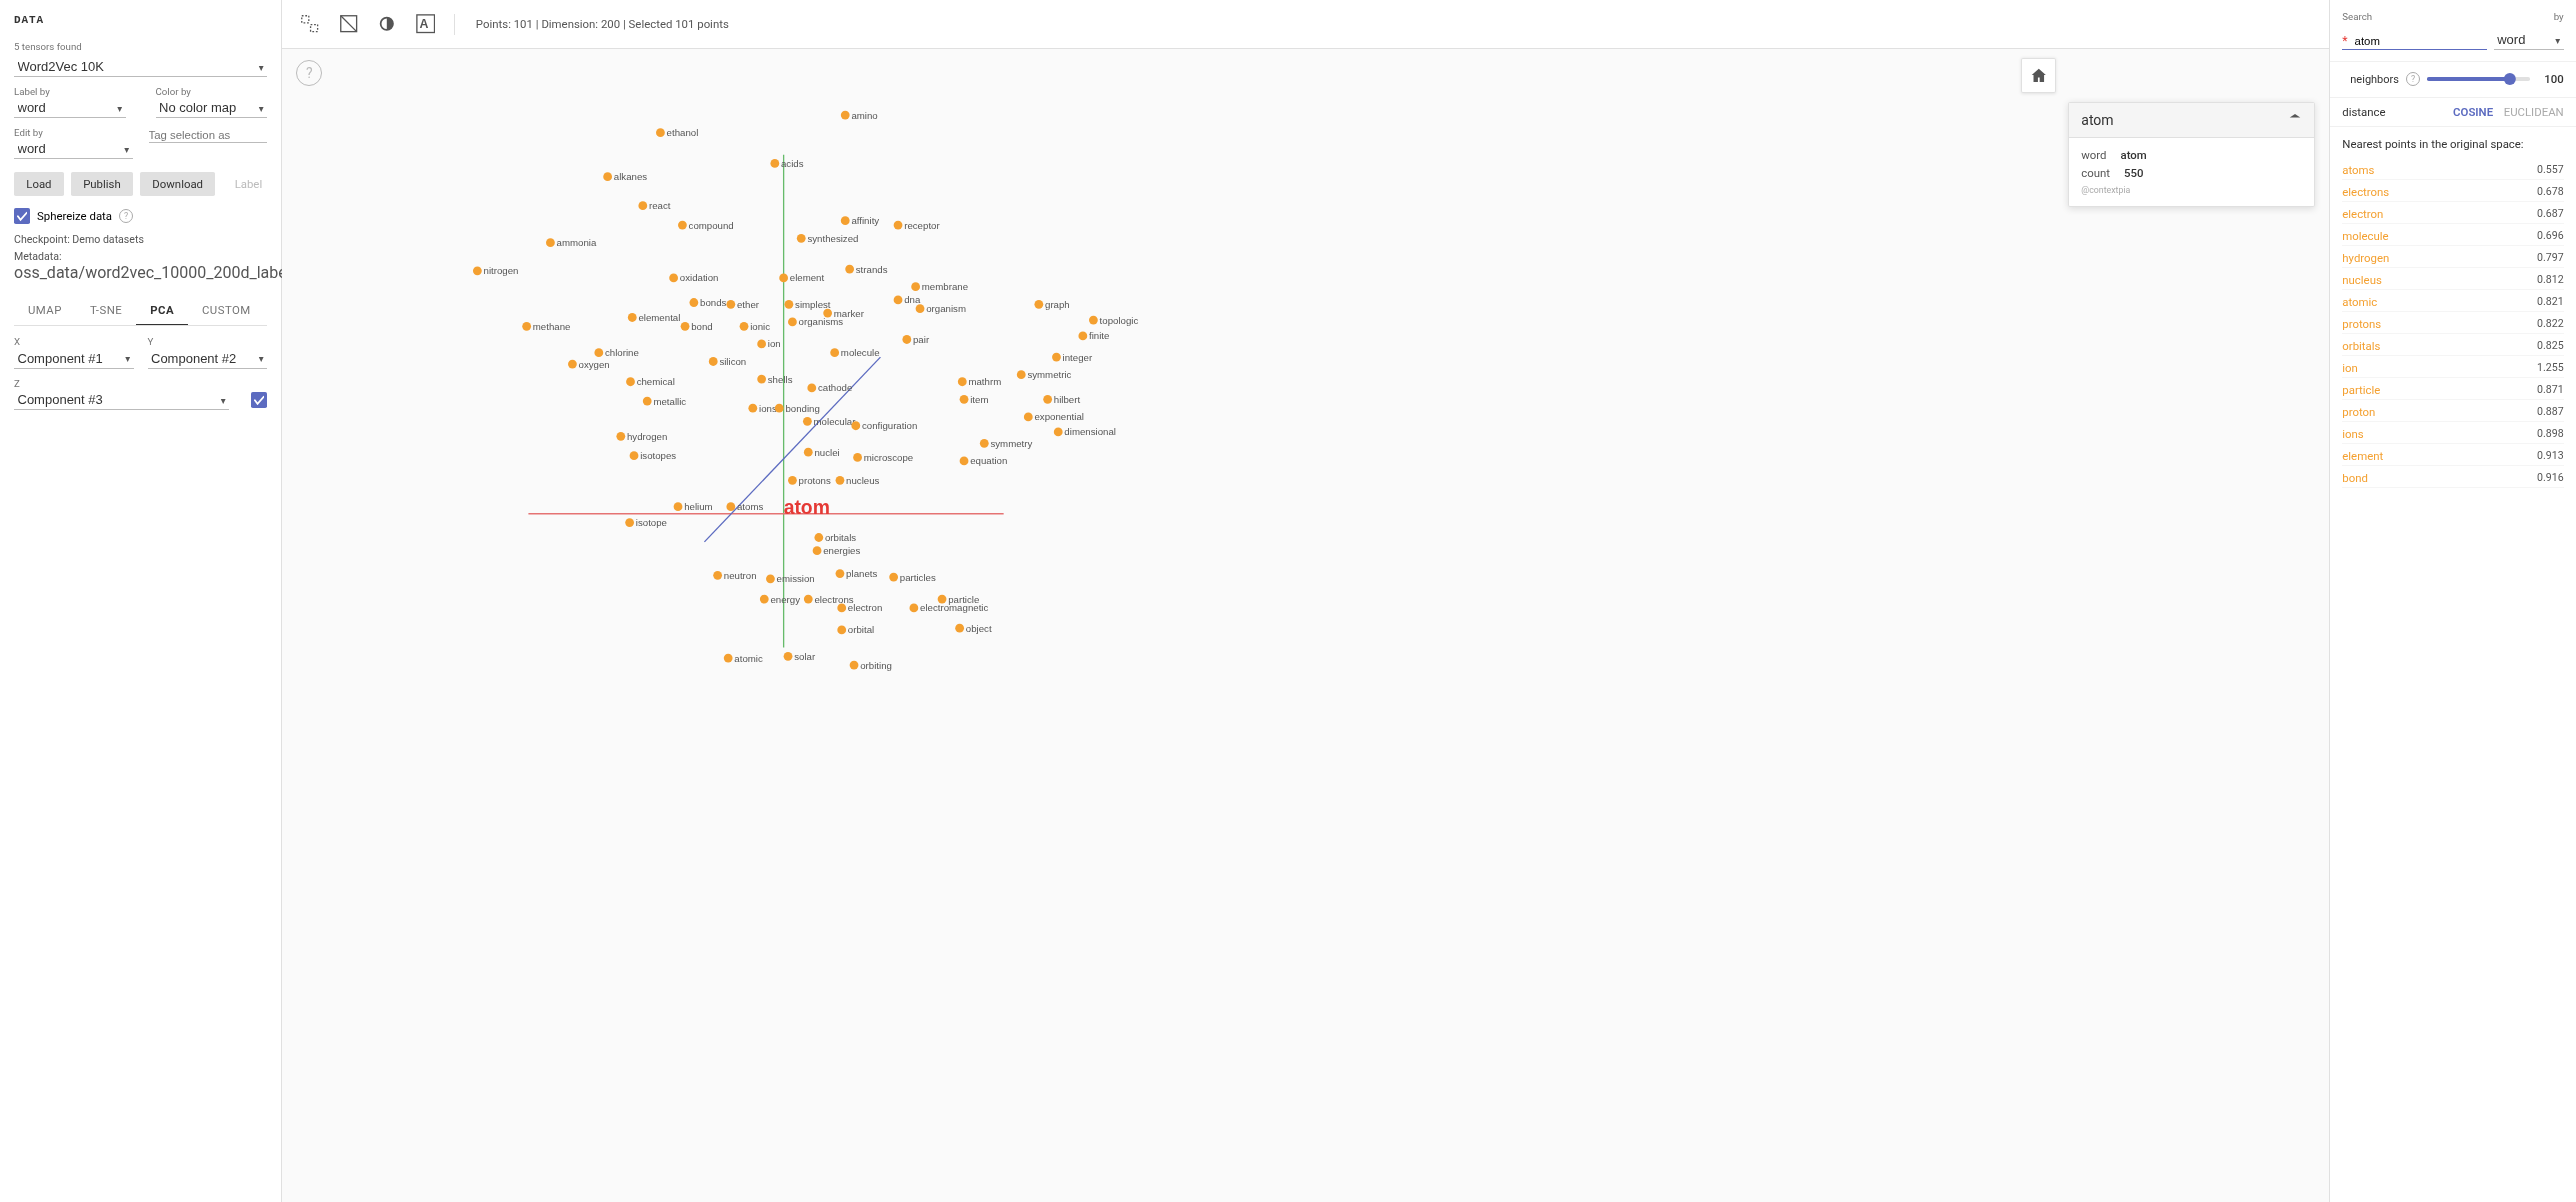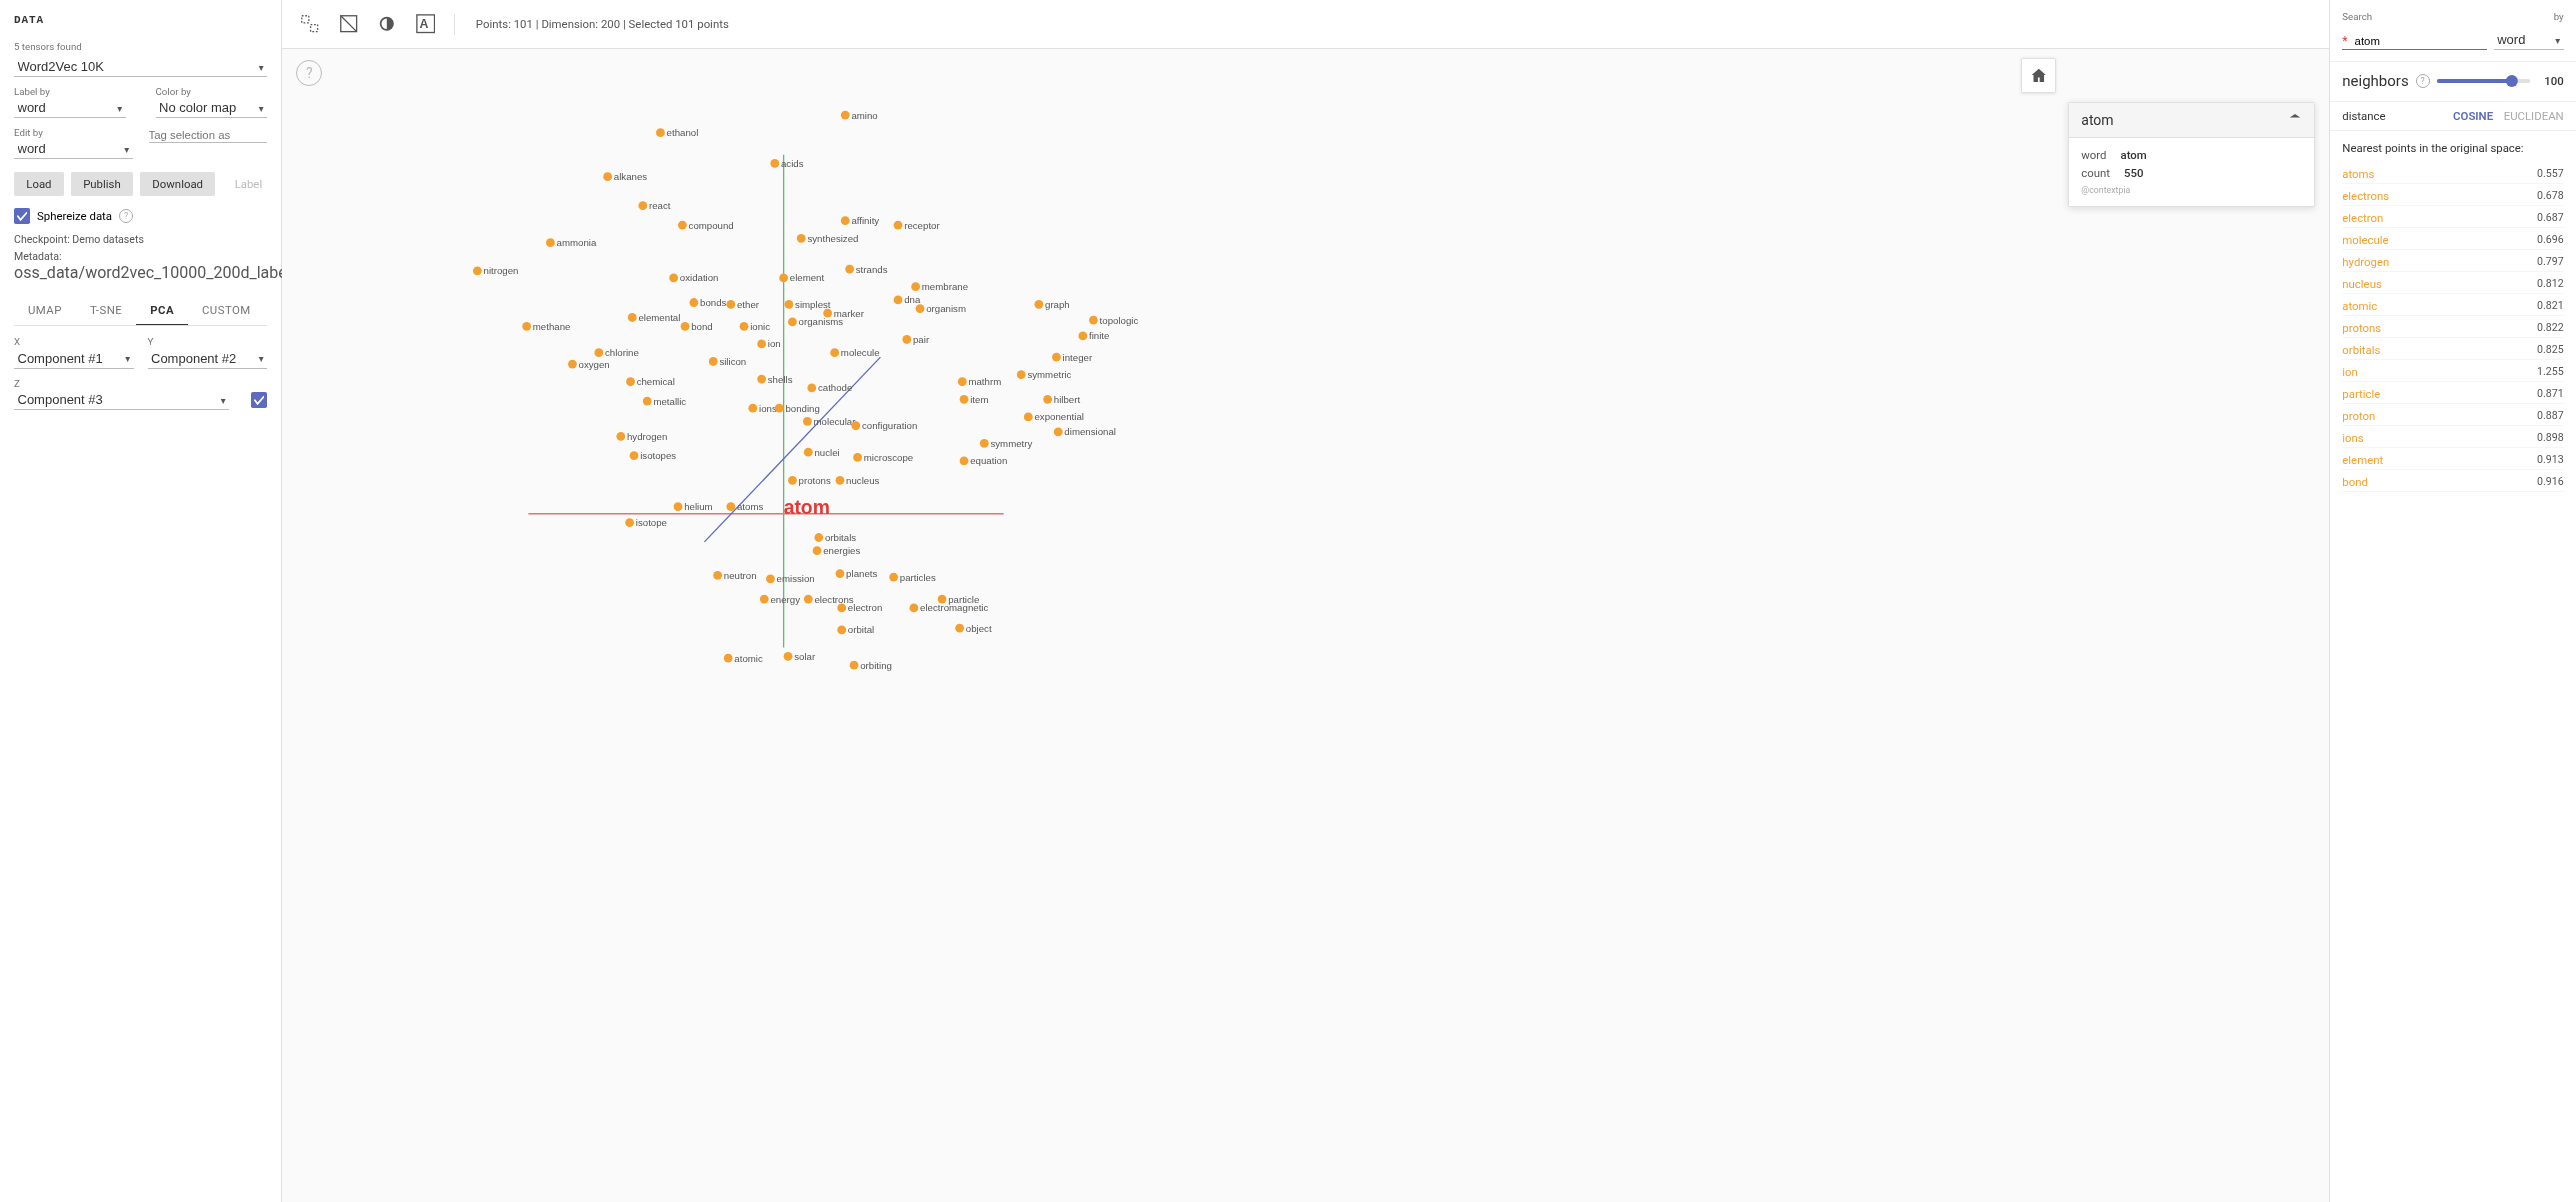--- a/index.html
+++ b/index.html
@@ -156,21 +156,21 @@
 
     .right-section { padding: 10.6px 12.3px; border-bottom: 0.9px solid #f0f0f0; }
     .right-section-title { font-size: 9.7px; color: #757575; margin-bottom: 5.3px; }
 
     .search-row { display: flex; gap: 7px; align-items: flex-end; }
     .search-input-wrap { flex: 1; border-bottom: 0.9px solid #5c6bc0; display: flex; align-items: center; }
     .search-input { border: none; outline: none; font-size: 11.4px; width: 100%; padding: 1.8px 3.5px; background: transparent; }
     .search-star { color: #e53935; font-size: 12.3px; margin-right: 3.5px; }
 
     .neighbors-row { display: flex; align-items: center; gap: 7px; padding: 10.6px 12.3px; border-bottom: 0.9px solid #f0f0f0; }
-    .neighbors-label { font-size: 15px; color: #333; flex: 0 0 auto; }
+    .neighbors-label { font-size: 11px; color: #333; flex: 0 0 auto; margin-left: 8px; }
     .help-icon { width: 14px; height: 14px; border-radius: 50%; border: 0.9px solid #aaa; display: inline-flex; align-items: center; justify-content: center; font-size: 8.8px; color: #aaa; cursor: pointer; }
     .slider-track { flex: 1; height: 3.5px; background: #e0e0e0; border-radius: 1.8px; position: relative; }
     .slider-fill { height: 3.5px; background: #5c6bc0; border-radius: 1.8px; width: 80%; }
     .slider-thumb { width: 12.3px; height: 12.3px; border-radius: 50%; background: #5c6bc0; position: absolute; top: -4.4px; left: 80%; transform: translateX(-50%); }
     .neighbors-val { font-size: 11.4px; color: #333; font-weight: 500; min-width: 26.4px; text-align: right; }
 
     .distance-row { display: flex; align-items: center; gap: 10.6px; padding: 7px 12.3px; border-bottom: 0.9px solid #f0f0f0; }
     .dist-label { font-size: 11.4px; color: #333; flex: 1; }
     .dist-opt { font-size: 11.4px; cursor: pointer; }
     .dist-opt.active { color: #5c6bc0; font-weight: 600; }

